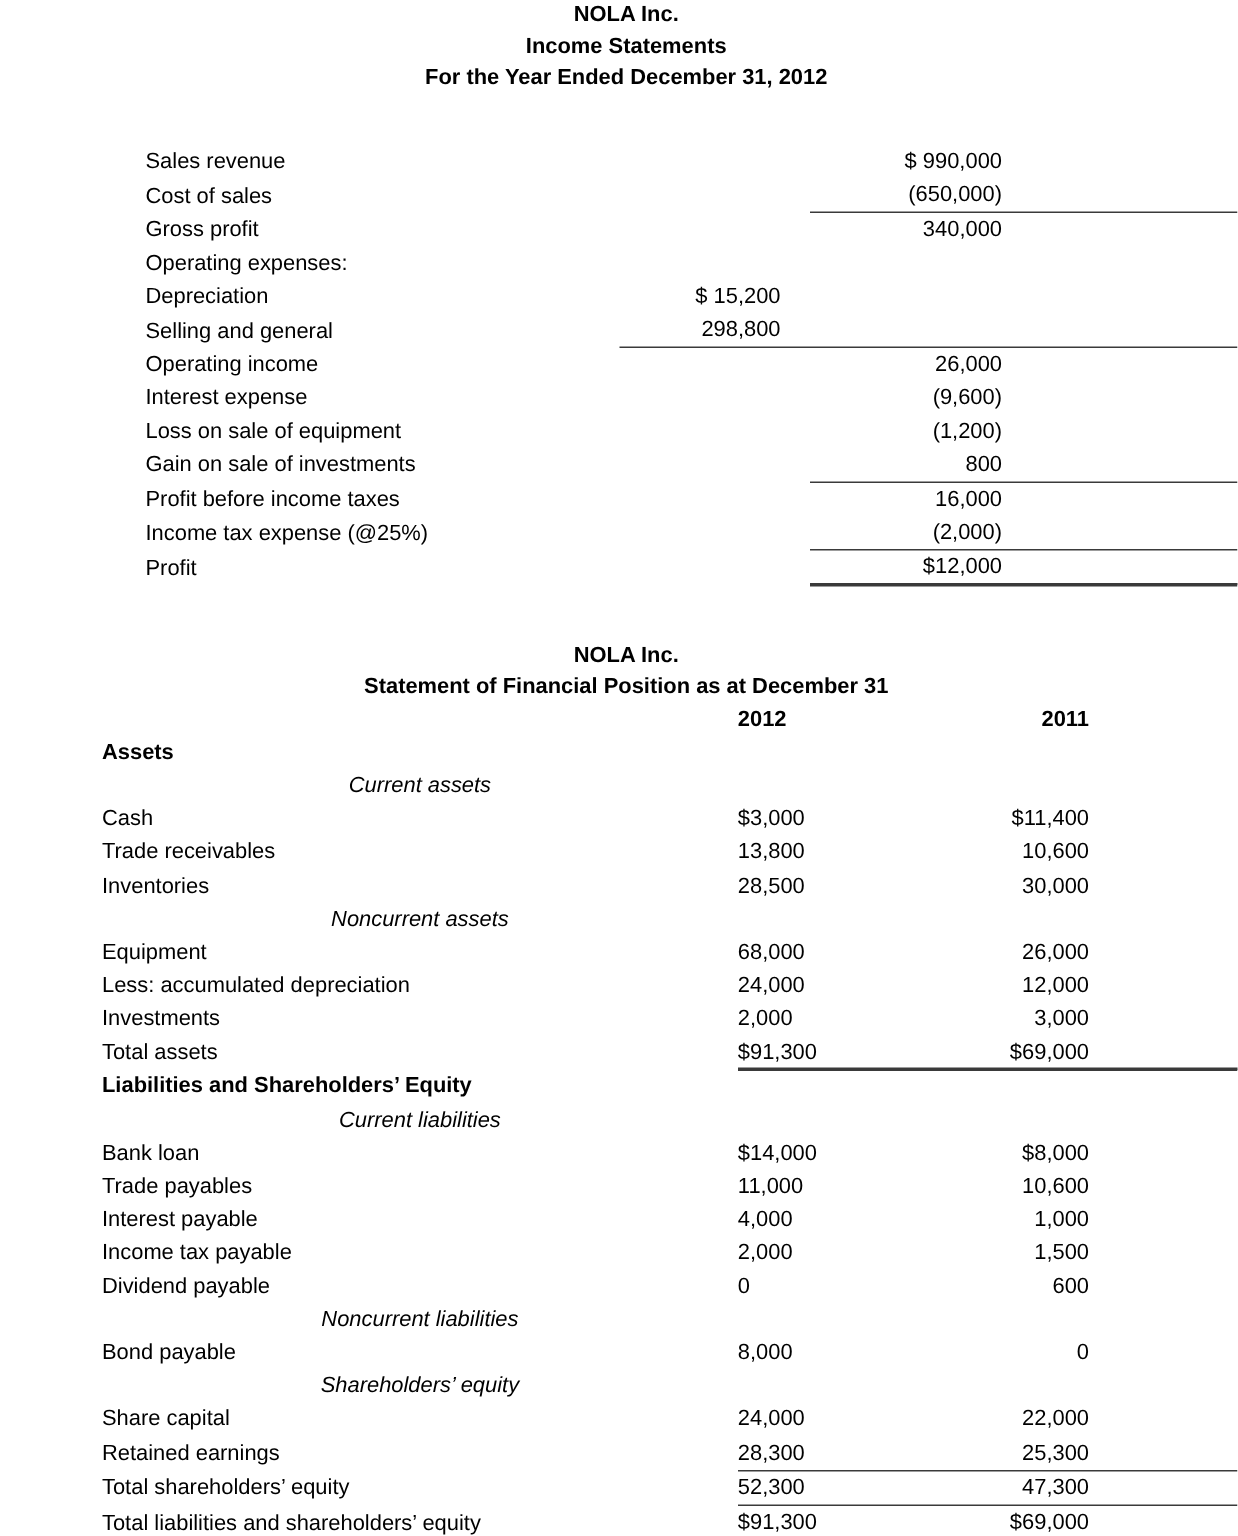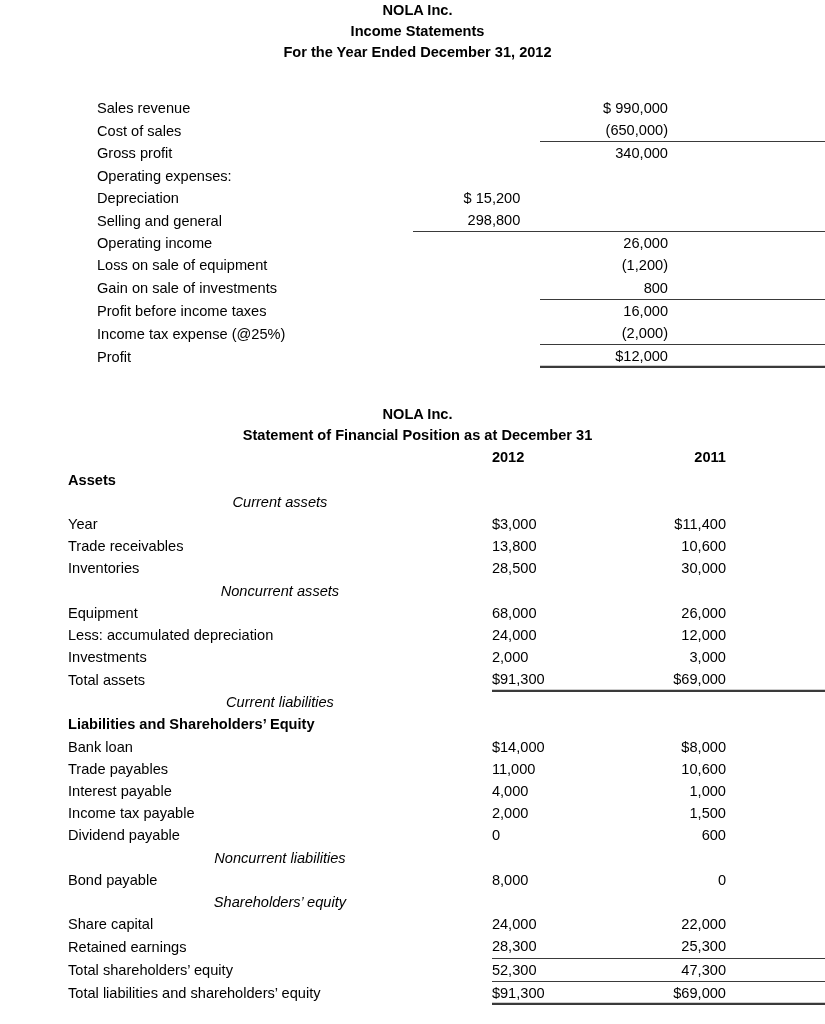--- a/index.html
+++ b/index.html
@@ -127,20 +127,25 @@
         <td class="c-mid rule-bottom">298,800</td>
         <td class="c-right rule-bottom"></td>
       </tr>
 
       <tr>
         <td class="c-label ind-0">Operating income</td>
         <td class="c-mid"></td>
         <td class="c-right">26,000</td>
       </tr>
 
+      <tr>
+        <td class="c-label ind-0">Interest expense</td>
+        <td class="c-mid"></td>
+        <td class="c-right">(9,600)</td>
+      </tr>
 
       <tr>
         <td class="c-label ind-0">Loss on sale of equipment</td>
         <td class="c-mid"></td>
         <td class="c-right">(1,200)</td>
       </tr>
 
       <tr>
         <td class="c-label ind-0">Gain on sale of investments</td>
         <td class="c-mid"></td>
@@ -189,21 +194,21 @@
         <td class="c-y2"></td>
       </tr>
 
       <tr>
         <td class="c-label ind-0 italic">Current assets</td>
         <td class="c-y1"></td>
         <td class="c-y2"></td>
       </tr>
 
       <tr>
-        <td class="c-label ind-1">Year</td>
+        <td class="c-label ind-1">Cash</td>
         <td class="c-y1">$3,000</td>
         <td class="c-y2">$11,400</td>
       </tr>
 
       <tr>
         <td class="c-label ind-1">Trade receivables</td>
         <td class="c-y1">13,800</td>
         <td class="c-y2">10,600</td>
       </tr>
 
@@ -237,27 +242,27 @@
         <td class="c-y2">3,000</td>
       </tr>
 
       <tr>
         <td class="c-label ind-0">Total assets</td>
         <td class="c-y1 rule-double-bottom">$91,300</td>
         <td class="c-y2 rule-double-bottom">$69,000</td>
       </tr>
 
       <tr>
+        <td class="c-label ind-0 bold">Liabilities and Shareholders’ Equity</td>
+        <td class="c-y1"></td>
+        <td class="c-y2"></td>
+      </tr>
+
+      <tr>
         <td class="c-label ind-0 italic">Current liabilities</td>
-        <td class="c-y1"></td>
-        <td class="c-y2"></td>
-      </tr>
-
-      <tr>
-        <td class="c-label ind-0 bold">Liabilities and Shareholders’ Equity</td>
         <td class="c-y1"></td>
         <td class="c-y2"></td>
       </tr>
 
       <tr>
         <td class="c-label ind-1">Bank loan</td>
         <td class="c-y1">$14,000</td>
         <td class="c-y2">$8,000</td>
       </tr>
 

